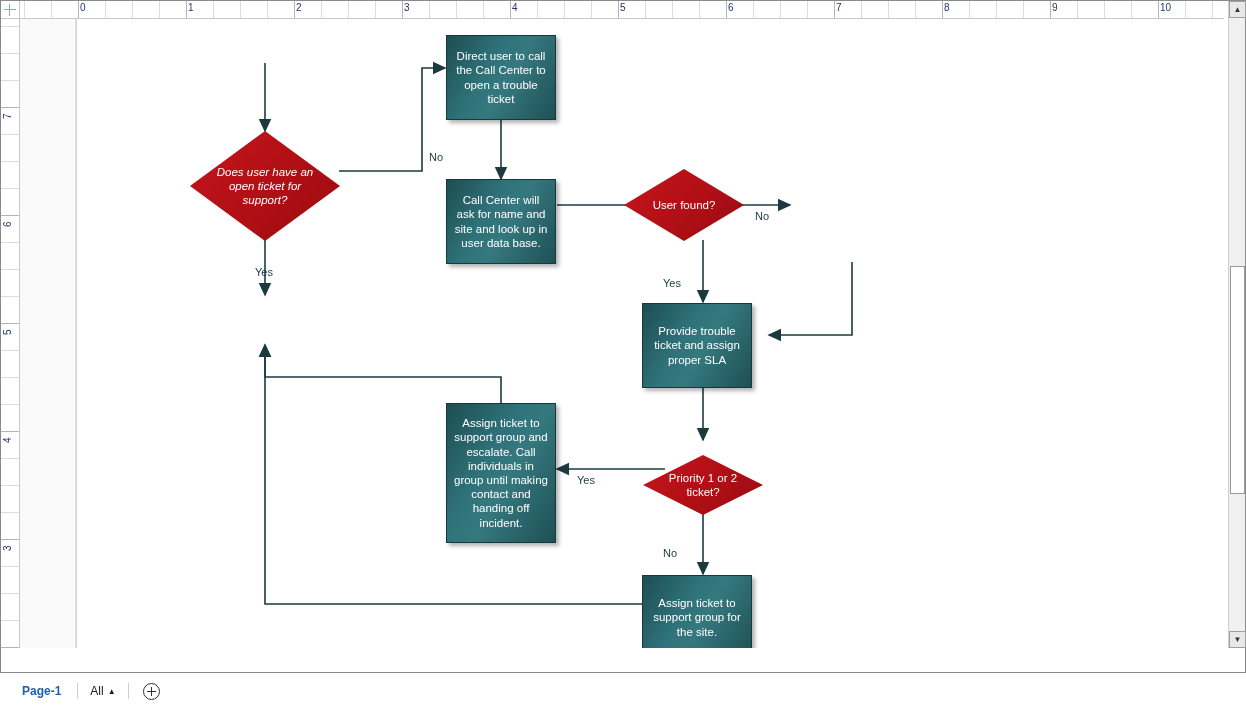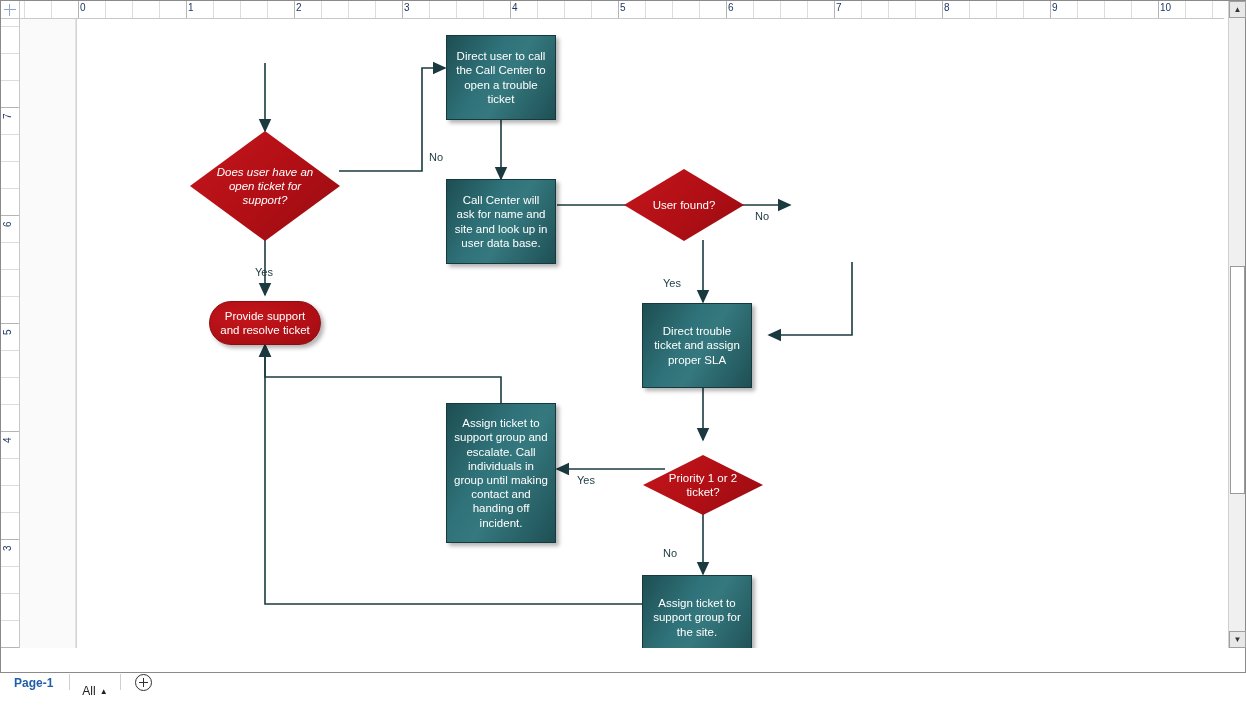--- a/index.html
+++ b/index.html
@@ -146,22 +146,22 @@
     position: absolute; top: 1px; left: 393px;
     width: 224px; height: 15px;
     background: #ffffff; border: 1px solid #9a9a9a;
   }
 
   
   .tabbar {
     position: absolute; left: 0; top: 674px;
     width: 1246px; height: 34px;
     background: #ffffff;
-    display: flex; 
-    padding-left: 4px;
+    display: flex; align-items: center;
+    padding-left: 12px;
   }
   .tab-page {
     font-size: 12px; font-weight: bold; color: #1f5faa;
     padding: 2px 10px; cursor: pointer;
   }
   .tab-sep {
     width: 1px; height: 16px; background: #cfcfcf; margin: 0 6px;
   }
   .tab-all {
     font-size: 12px; color: #202020;
@@ -398,26 +398,23 @@
 
       <div class="sh-diamond-wrap" style="left:547px; top:150px; width:120px; height:72px;">
         <div class="sh-diamond-bg"></div>
         <div class="sh-diamond-txt">
           <span style="padding:0 14px;">User found?</span>
         </div>
       </div>
 
 
       <div class="shape sh-rect" style="left:565px; top:284px; width:110px; height:85px;">
-        <span>Direct trouble ticket and assign proper SLA</span>
-      </div>
-
-      <div class="shape sh-rounded" style="left:132px; top:282px; width:112px; height:44px;">
-        <span>Provide support and resolve ticket</span>
-      </div>
+        <span>Provide trouble ticket and assign proper SLA</span>
+      </div>
+
 
       <div class="sh-diamond-wrap" style="left:566px; top:436px; width:120px; height:60px;">
         <div class="sh-diamond-bg"></div>
         <div class="sh-diamond-txt">
           <span style="padding:0 12px;">Priority 1 or 2 ticket?</span>
         </div>
       </div>
 
       <div class="shape sh-rect" style="left:565px; top:556px; width:110px; height:85px;">
         <span>Assign ticket to support group for the site.</span>

